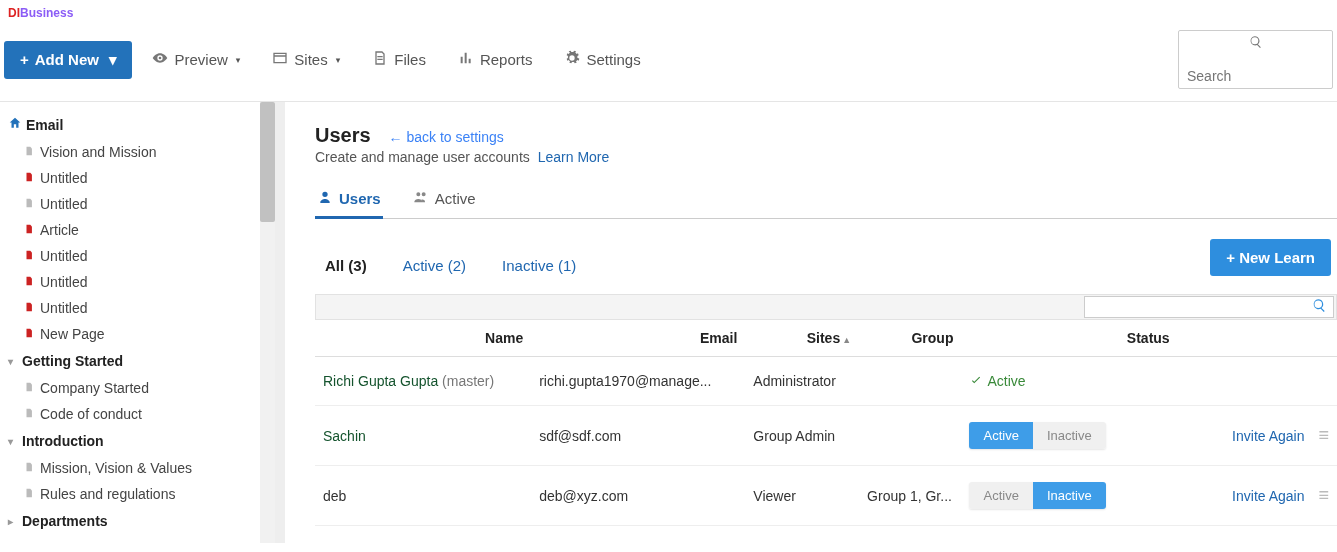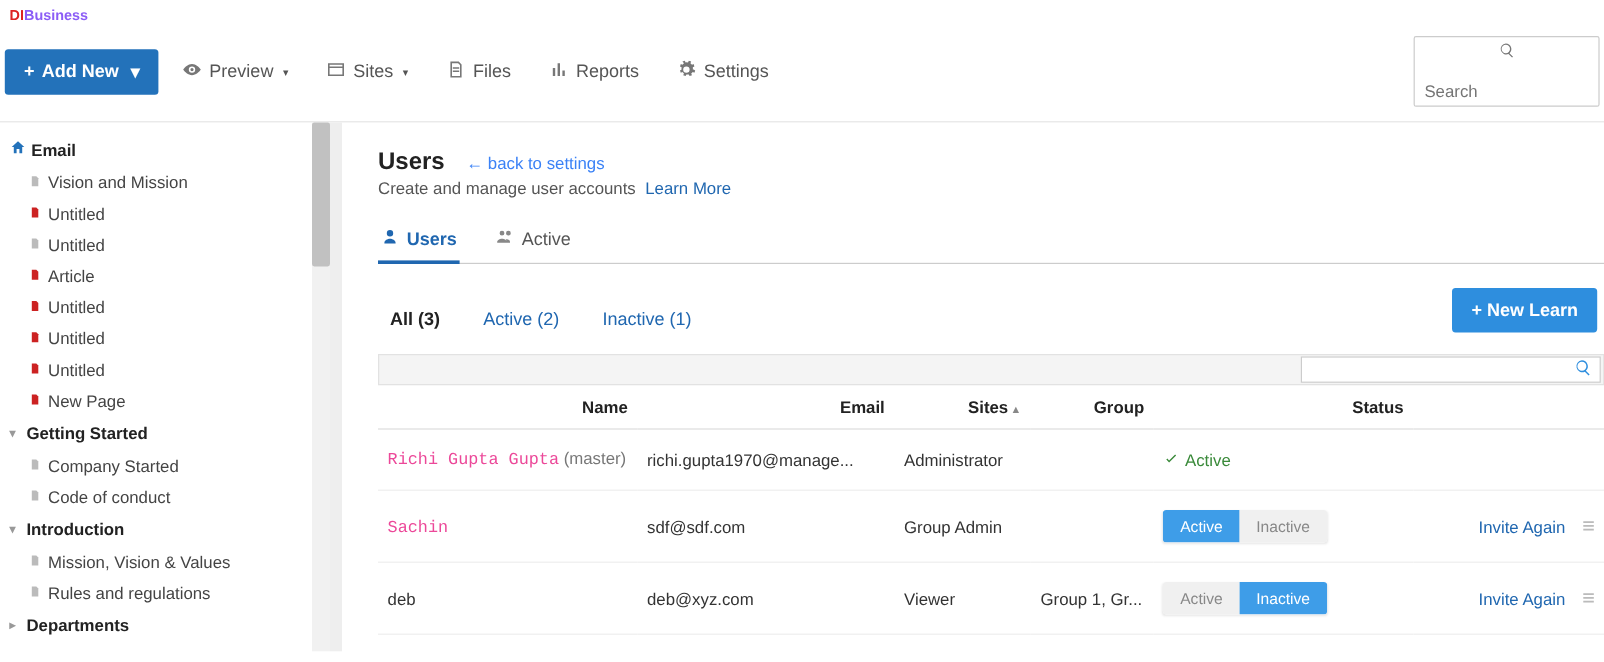--- a/index.html
+++ b/index.html
@@ -45,21 +45,21 @@
   .filter-item.active { color: #222; font-weight: bold; }
   .filter-spacer { flex: 1; }
   .new-user-btn { background: #2e8ede; color: #fff; border: none; padding: 10px 16px; font-size: 15px; font-weight: bold; border-radius: 3px; cursor: pointer; }
   .table-top { background: #f4f4f4; border: 1px solid #e2e2e2; margin-top: 18px; height: 26px; display: flex; align-items: center; justify-content: flex-end; padding-right: 2px; }
   .table-search { width: 250px; height: 22px; border: 1px solid #ccc; background: #fff; display: flex; align-items: center; padding: 0 6px; }
   .table-search input { border: none; outline: none; flex: 1; font-size: 13px; }
   .table-search .sicon { color: #2e8ede; font-weight: bold; }
   table.users { width: 100%; border-collapse: collapse; }
   table.users th { text-align: right; font-weight: bold; color: #222; padding: 10px 8px; border-bottom: 1px solid #ddd; font-size: 14px; }
   table.users td { padding: 16px 8px; border-bottom: 1px solid #eee; font-size: 14px; color: #333; vertical-align: middle; }
-  .link { color: #ec4899; cursor: pointer; font-family: Liberation Mono, monospace; }
+  .link { color: #14532d; cursor: pointer; }
   .muted { color: #777; }
   .status-active-label { color: #3a8a3a; display: flex; align-items: center; gap: 4px; }
   .toggle-group { display: inline-flex; border-radius: 3px; overflow: hidden; box-shadow: 0 1px 2px rgba(0,0,0,.1); }
   .toggle-btn { padding: 6px 14px; font-size: 13px; border: none; cursor: pointer; background: #f0f0f0; color: #888; }
   .toggle-btn.on { background: #3e9de8; color: #fff; }
   .row-actions { color: #2067b0; cursor: pointer; }
   .row-menu { color: #bbb; cursor: pointer; font-size: 18px; line-height: 8px; padding-left: 14px; }
   .sort-caret { font-size: 9px; color: #888; margin-left: 2px; }
   .col-name { width: 190px; }
   .col-email { width: 160px; }

